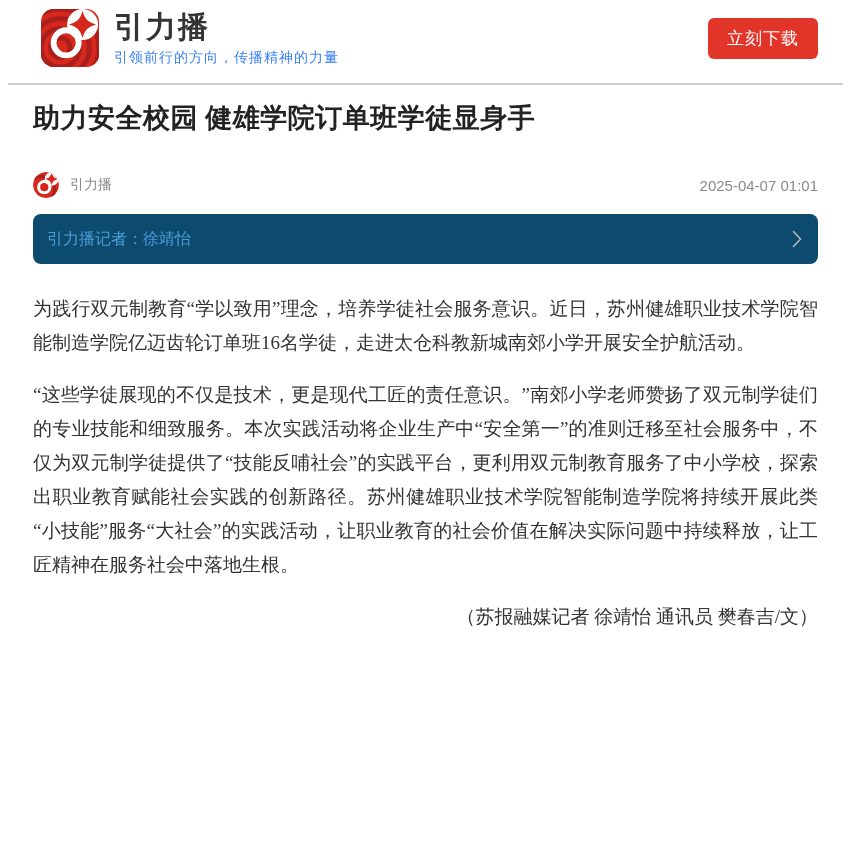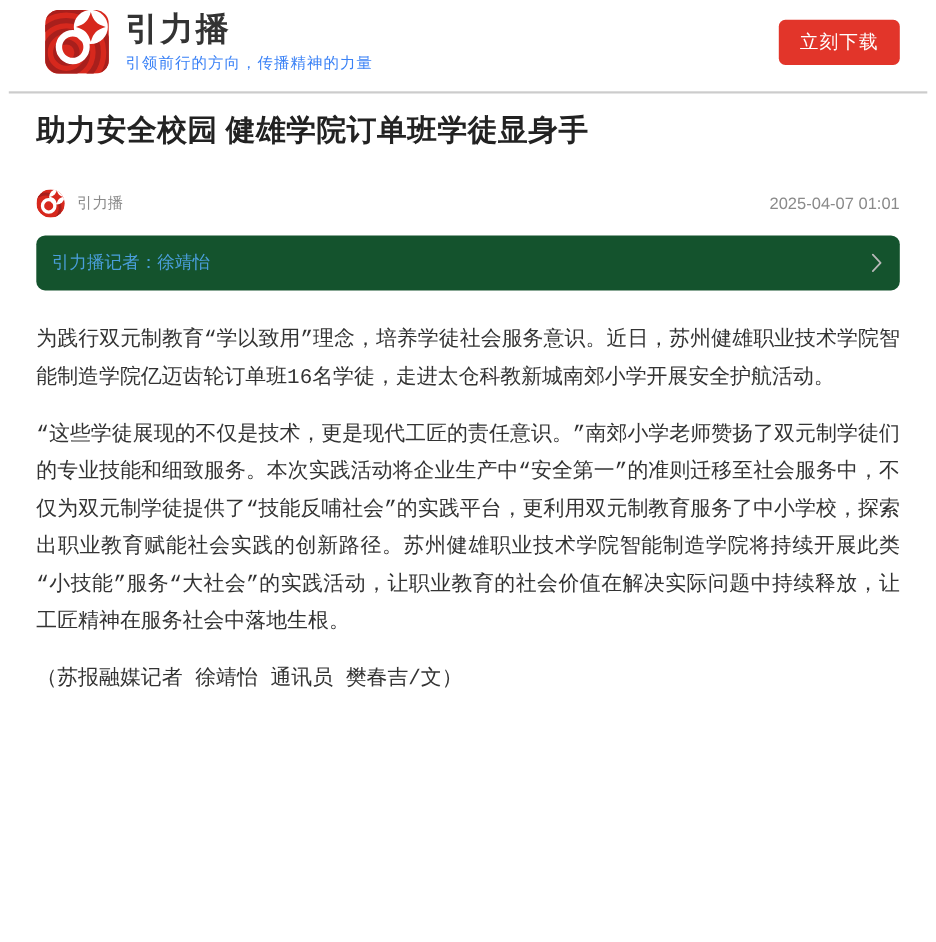--- a/index.html
+++ b/index.html
@@ -80,21 +80,21 @@
     color: #8a8a8a;
   }
   .publish-time {
     margin-left: auto;
     font-size: 15px;
     color: #8a8a8a;
   }
 
   .reporter-box {
     margin-top: 16px;
-    background: #14532d;
+    background: #0c4a6e;
     border-radius: 8px;
     height: 50px;
     display: flex;
     align-items: center;
     padding: 0 16px 0 14px;
     cursor: pointer;
   }
   .reporter-text {
     font-size: 16px;
     color: #4a9eda;
@@ -106,25 +106,25 @@
     display: block;
   }
 
   .article-body { margin-top: 28px; }
   .article-body p,
   .article-credit {
     font-size: 19px;
     line-height: 34px;
     color: #333333;
     text-align: justify;
-    font-family: Liberation Mono, monospace;
+    font-family: Liberation Serif, serif;
     margin-bottom: 18px;
   }
   .article-credit {
-    text-align: left;
+    text-align: right;
     margin-top: 6px;
     margin-bottom: 16px;
   }
 </style>
 </head>
 <body>
 
 <header class="site-header">
   <span class="logo-square">
     <svg viewBox="0 0 60 60" width="58" height="58" aria-hidden="true">

